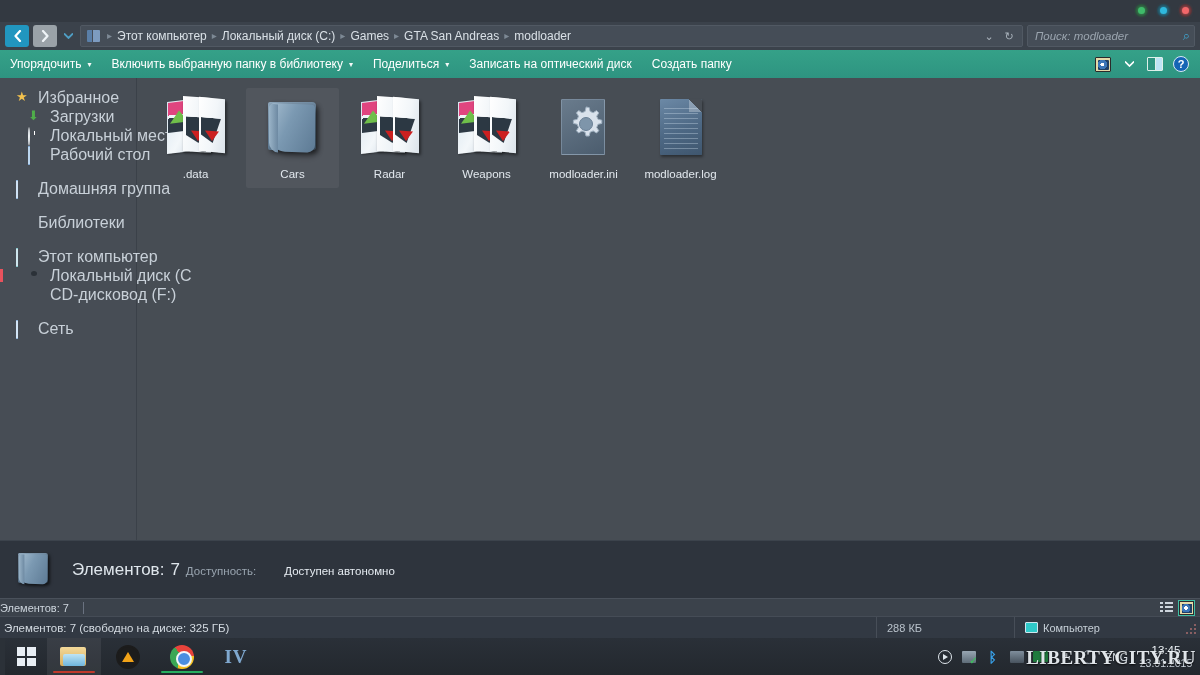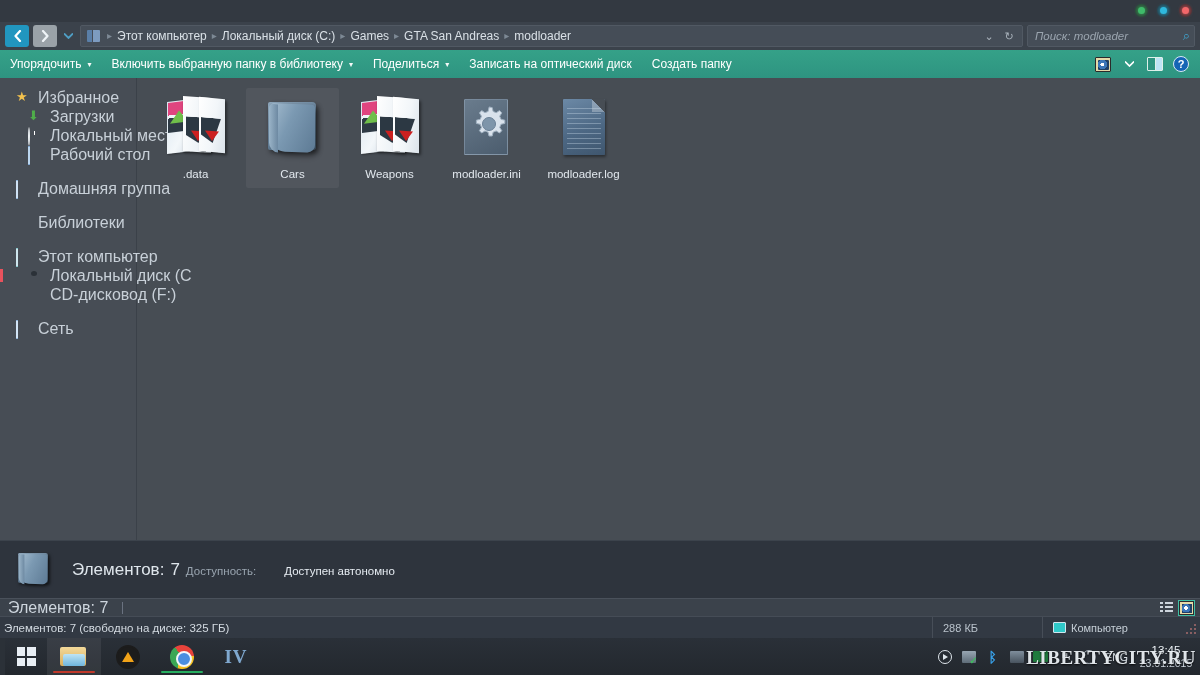--- a/index.html
+++ b/index.html
@@ -355,21 +355,21 @@
   .details .k { color: #dfe6ec; font-size: 17px; }
   .details .dim { color: #9aa5b0; font-size: 11.5px; }
   .details .v { color: #e6ecf2; font-size: 11.5px; margin-left: 22px; }
 
   
   .statusbar1 {
     position: absolute; left: 0; top: 598px; width: 1200px; height: 18px;
     background: #3b424b; border-top: 1px solid #4a515b;
     display: flex; align-items: center;
   }
-  .statusbar1 .s1txt { color: #cdd5dd; font-size: 16px; padding-left: 8px; }
+  .statusbar1 .s1txt { color: #cdd5dd; font-size: 11px; }
   .statusbar1 .divider {
     width: 1px; height: 12px; background: #6a7280; margin-left: 14px;
   }
   .sb1-right { margin-left: auto; display: flex; align-items: center; gap: 6px; padding-right: 6px; }
   .listico { width: 13px; height: 11px; position: relative; }
   .listico i {
     position: absolute; left: 0; width: 3px; height: 2px; background: #cdd5dd;
   }
   .listico b {
     position: absolute; left: 5px; width: 8px; height: 2px; background: #cdd5dd; display: block;
@@ -384,21 +384,21 @@
     background: radial-gradient(circle at 40% 45%, #fff 0 22%, #3b76b8 23% 55%, #1f3f66 56% 100%);
   }
 
   .statusbar2 {
     position: absolute; left: 0; top: 616px; width: 1200px; height: 22px;
     background: #323943; border-top: 1px solid #454c56;
     display: flex; align-items: center;
   }
   .statusbar2 .s2txt { color: #d4dbe2; font-size: 11.5px; padding-left: 4px; }
   .s2-cell {
-    margin-left: auto; display: flex; align-items: center;
+    margin-left: auto; display: flex; align-items: center; gap: 28px;
   }
   .s2-size {
     color: #b9c2cb; font-size: 11px; width: 110px;
     border-left: 1px solid #474e58; padding-left: 10px; height: 22px; line-height: 22px;
   }
   .s2-comp {
     color: #c6cfd7; font-size: 11px; width: 140px;
     border-left: 1px solid #474e58; padding-left: 10px; height: 22px;
     display: flex; align-items: center; gap: 5px;
   }
@@ -690,37 +690,54 @@
         <div class="file-ico">
           <div class="f-plain">
               <div class="bk"></div>
               <div class="fr"></div>
               <div class="spine"></div>
             </div>
         </div>
         <div class="file-name">Cars</div>
       </div>
 
-
-
       <div class="file-tile">
         <div class="file-ico">
           <div class="f-tex">
             <div class="back"></div>
               <div class="art"></div>
             <div class="mid">
                 <div class="blk"></div>
                 <div class="red"></div>
               </div>
             <div class="front">
                 <div class="blk"></div>
                 <div class="red"></div>
               </div>
           </div>
         </div>
+        <div class="file-name">Radar</div>
+      </div>
+
+
+      <div class="file-tile">
+        <div class="file-ico">
+          <div class="f-tex">
+            <div class="back"></div>
+              <div class="art"></div>
+            <div class="mid">
+                <div class="blk"></div>
+                <div class="red"></div>
+              </div>
+            <div class="front">
+                <div class="blk"></div>
+                <div class="red"></div>
+              </div>
+          </div>
+        </div>
         <div class="file-name">Weapons</div>
       </div>
 
       <div class="file-tile">
         <div class="file-ico">
           <div class="f-ini">
             <div class="page"></div>
             <div class="gear">
               <svg width="40" height="40" viewBox="0 0 40 40">
                 <path d="M20 3 l3.2 .6 .9 3.8 3.1 1.3 3.3-2.1 2.3 2.3 -2.1 3.3 1.3 3.1 3.8 .9 0 3.2 -3.8 .9 -1.3 3.1 2.1 3.3 -2.3 2.3 -3.3-2.1 -3.1 1.3 -.9 3.8 -3.2 0 -.9-3.8 -3.1-1.3 -3.3 2.1 -2.3-2.3 2.1-3.3 -1.3-3.1 -3.8-.9 0-3.2 3.8-.9 1.3-3.1 -2.1-3.3 2.3-2.3 3.3 2.1 3.1-1.3 .9-3.8z" fill="#d9e2ec" stroke="#9fb0c0" stroke-width="1"></path>

